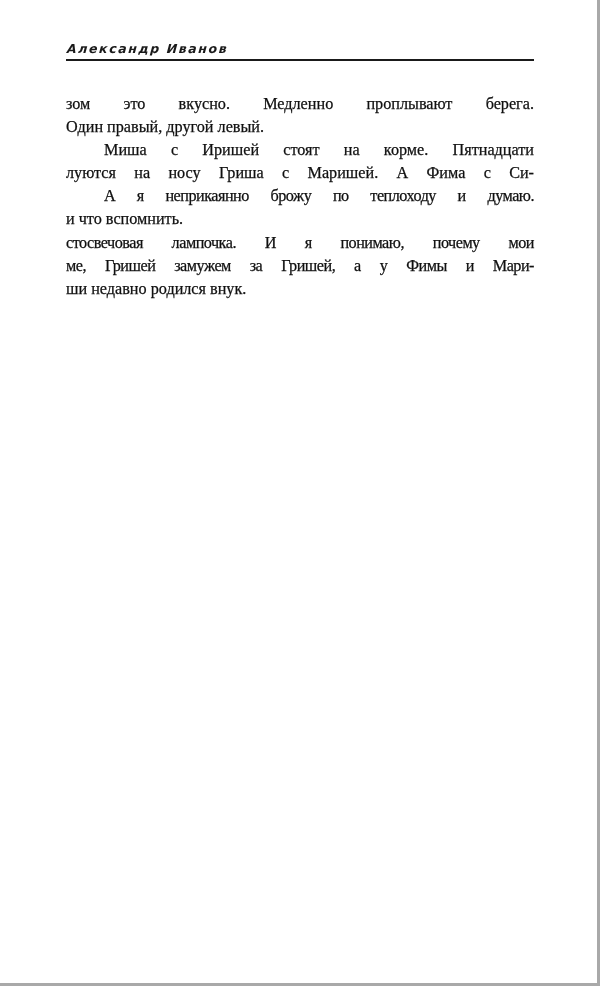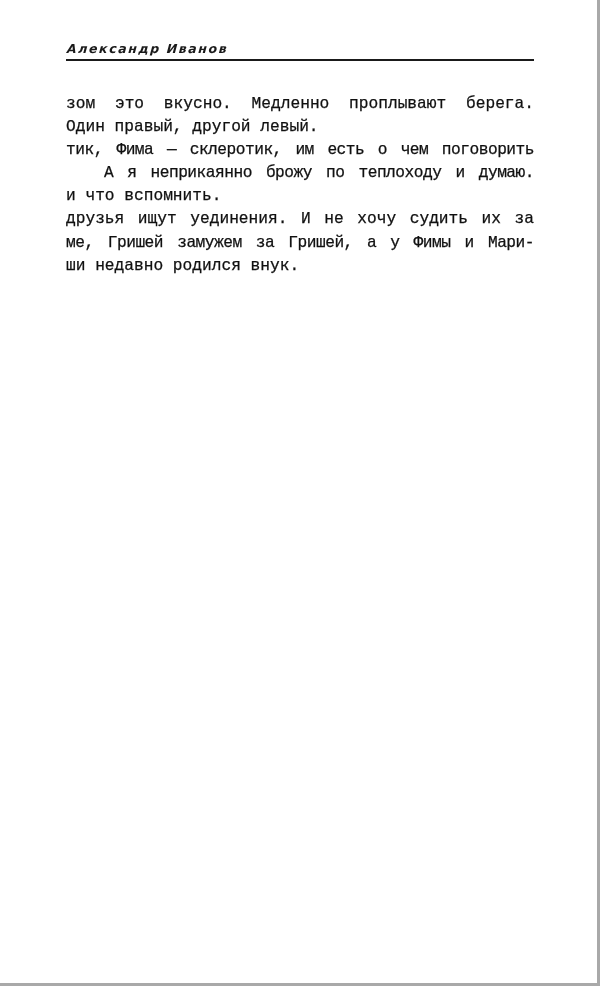--- a/index.html
+++ b/index.html
@@ -42,21 +42,21 @@
       letter-spacing: 1.6px;
       color: #1a1a1a;
       line-height: 16px;
       transform: skewX(-4deg);
     }
     .body-text {
       position: absolute;
       left: 66px;
       top: 93px;
       width: 468px;
-      font-family: Liberation Mono, monospace;
+      font-family: Liberation Serif, serif;
       font-size: 16.2px;
       line-height: 23.1px;
       color: #111111;
       -webkit-text-stroke: 0.25px #111111;
     }
     .line {
       display: block;
       white-space: nowrap;
       text-align: justify;
       text-align-last: justify;
@@ -81,23 +81,24 @@
 
   <div class="running-head">
     <span class="running-head-author">Александр Иванов</span>
   </div>
 
   <div class="body-text">
 
     <span class="line">зом это вкусно. Медленно проплывают берега.</span>
     <span class="line last">Один правый, другой левый.</span>
 
-    <span class="line condensed">тик, Фима — склеротик, им есть о чем поговорить</span>
+    <span class="line indent">Миша с Иришей стоят на корме. Пятнадцати</span>
+    <span class="line">луются на носу Гриша с Маришей. А Фима с Си-</span>
     <span class="line indent condensed">А я неприкаянно брожу по теплоходу и думаю.</span>
 
     <span class="line last">и что вспомнить.</span>
 
-    <span class="line">друзья ищут уединения. И не хочу судить их за</span>
+    <span class="line condensed">стосвечовая лампочка. И я понимаю, почему мои</span>
     <span class="line condensed">ме, Гришей замужем за Гришей, а у Фимы и Мари-</span>
     <span class="line last">ши недавно родился внук.</span>
   </div>
 
 </div>
 
 </body></html>

